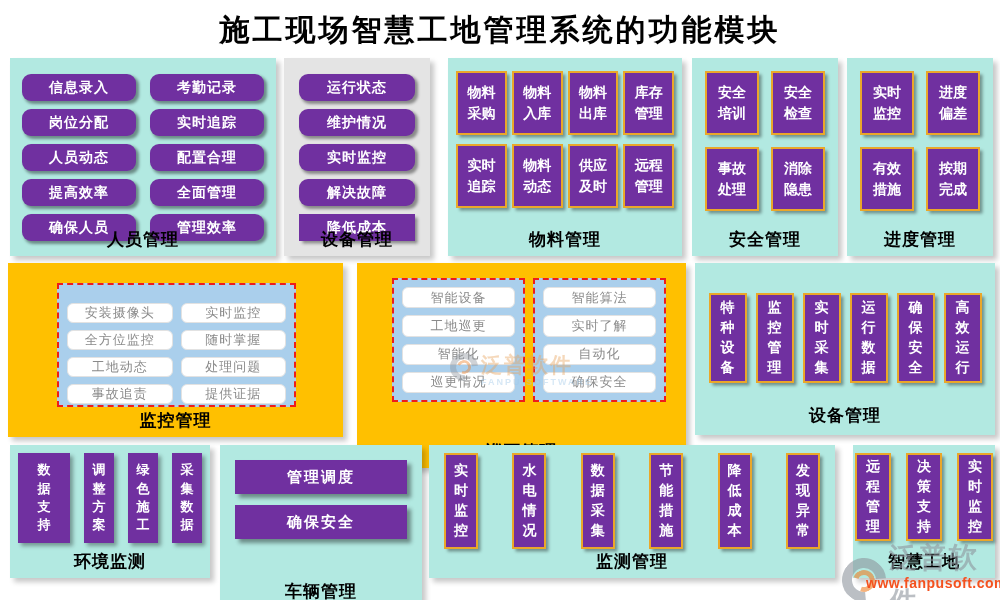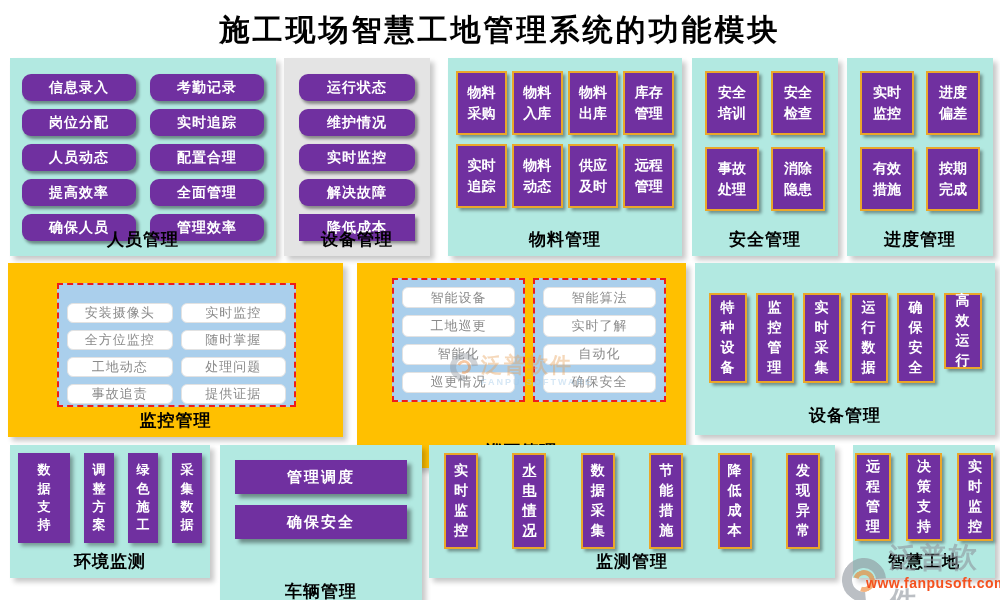--- a/index.html
+++ b/index.html
@@ -199,21 +199,21 @@
         </div>
       <div class="vchip" style="width:38px;height:90px;">
           <span class="t1">实时采集</span>
         </div>
       <div class="vchip" style="width:38px;height:90px;">
           <span class="t1">运行数据</span>
         </div>
       <div class="vchip" style="width:38px;height:90px;">
           <span class="t1">确保安全</span>
         </div>
-      <div class="vchip" style="width:38px;height:76px;">
+      <div class="vchip" style="width:38px;height:90px;">
           <span class="t1">高效运行</span>
         </div>
     </div>
     <div class="plabel" style="bottom:8px;">设备管理</div>
   </div>
 
   <div class="panel mint" style="left:10px;top:445px;width:200px;height:133px;">
     <div class="vrow" style="top:8px;justify-content:center;gap:14px;">
       <div class="vchip nob" style="width:52px;height:90px;">
           <span class="t1 t1s">数据支持</span>
@@ -237,21 +237,21 @@
       <div class="rectbtn">确保安全</div>
     </div>
     <div class="plabel">车辆管理</div>
   </div>
 
   <div class="panel mint" style="left:429px;top:445px;width:406px;height:133px;">
     <div class="vrow" style="top:8px;left:15px;right:15px;justify-content:space-between;">
       <div class="vchip" style="width:34px;height:96px;">
           <span class="t1">实时监控</span>
         </div>
-      <div class="vchip" style="width:34px;height:96px;text-decoration:underline;">
+      <div class="vchip" style="width:34px;height:96px;">
           <span class="t1">水电情况</span>
         </div>
       <div class="vchip" style="width:34px;height:96px;">
           <span class="t1">数据采集</span>
         </div>
       <div class="vchip" style="width:34px;height:96px;">
           <span class="t1">节能措施</span>
         </div>
       <div class="vchip" style="width:34px;height:96px;">
           <span class="t1">降低成本</span>

